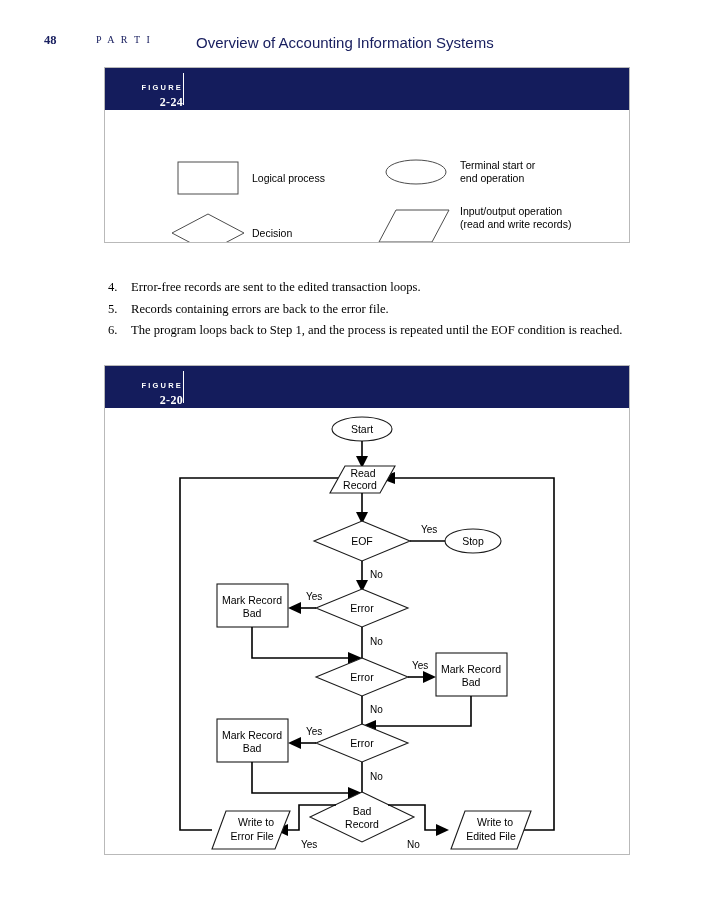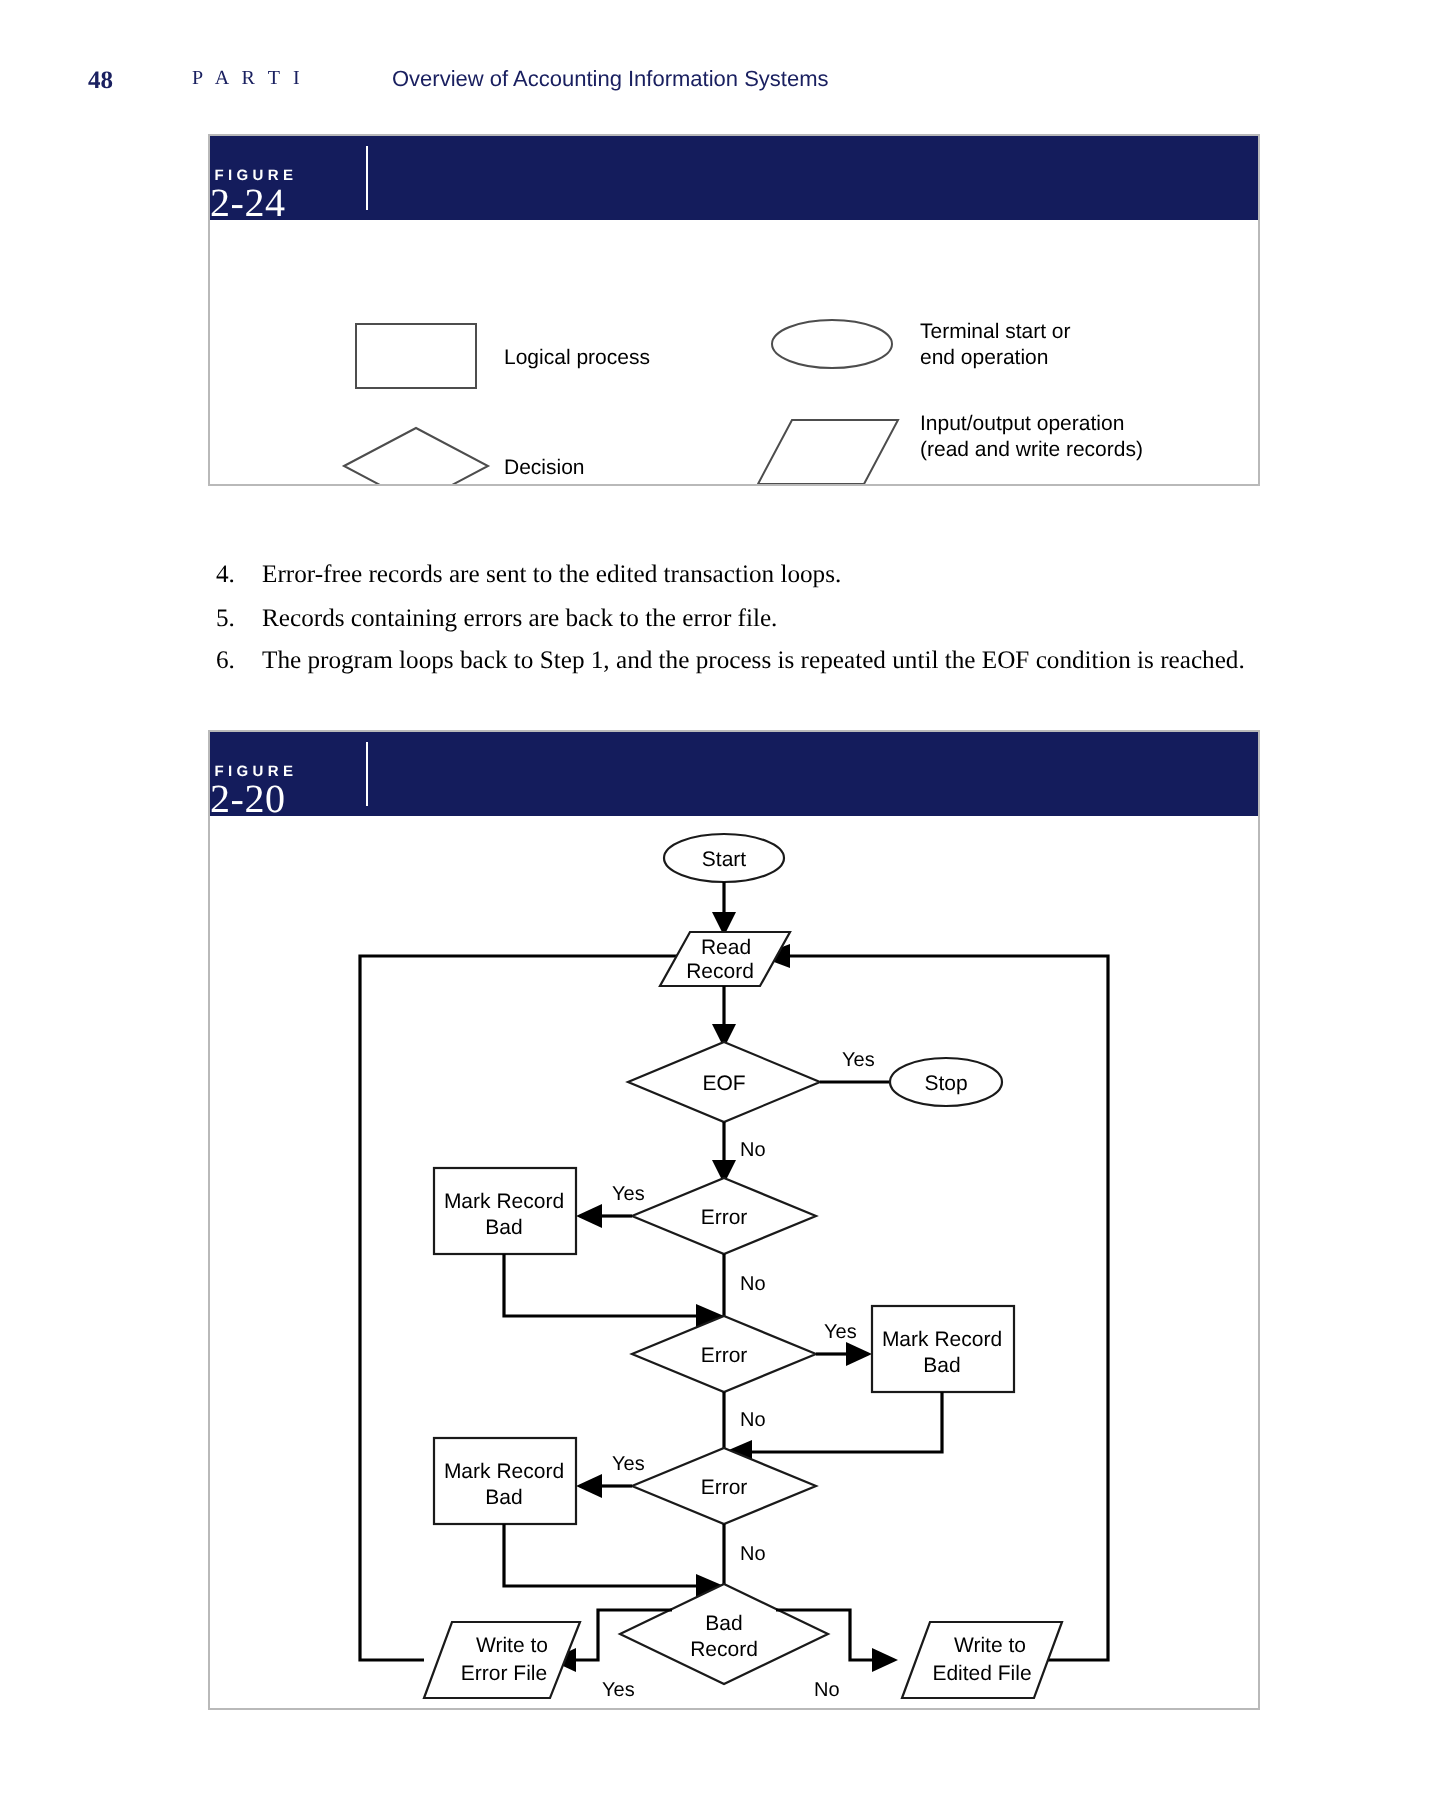--- a/index.html
+++ b/index.html
@@ -38,21 +38,21 @@
     top: 1px;
     font-family: "Liberation Serif", serif;
     font-size: 10px;
     letter-spacing: 2.1px;
   }
   .runhead .runtitle {
     position: absolute;
     left: 196px;
     top: 1px;
     font-family: "Liberation Sans", sans-serif;
-    font-size: 11px;
+    font-size: 15px;
   }
 
   
   .figure {
     position: absolute;
     left: 104px;
     width: 526px;
     border: 1px solid #b9b9b9;
     box-sizing: border-box;
     background: #ffffff;
@@ -63,36 +63,36 @@
     display: flex;
     align-items: stretch;
     position: relative;
   }
   .fig-num {
     width: 78px;
     flex: 0 0 78px;
     color: #ffffff;
     display: flex;
     flex-direction: column;
-    align-items: flex-start;
+    align-items: flex-end;
     justify-content: center;
     padding-top: 15px;
     box-sizing: border-box;
   }
   .fig-num .lbl {
     font-size: 7.5px;
     font-weight: bold;
     letter-spacing: 2.2px;
     text-indent: 2.2px;
     line-height: 10px;
   }
   .fig-num .num {
     font-family: "Liberation Serif", serif;
-    font-size: 20px;
-    font-weight: normal;
+    font-size: 12px;
+    font-weight: bold;
     line-height: 18px;
     letter-spacing: 0.3px;
   }
   .fig-divider {
     width: 1px;
     background: #ffffff;
     margin: 5px 0 5px 0;
     flex: 0 0 1px;
   }
   .fig-title {

